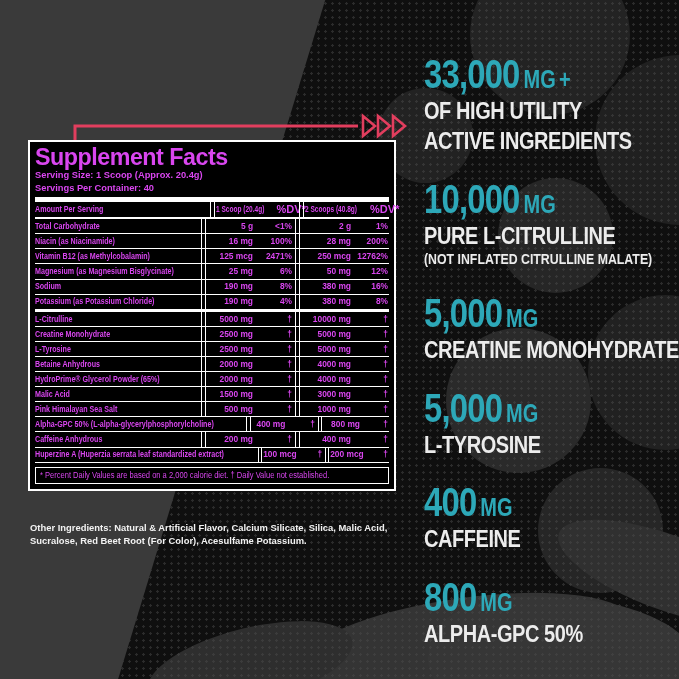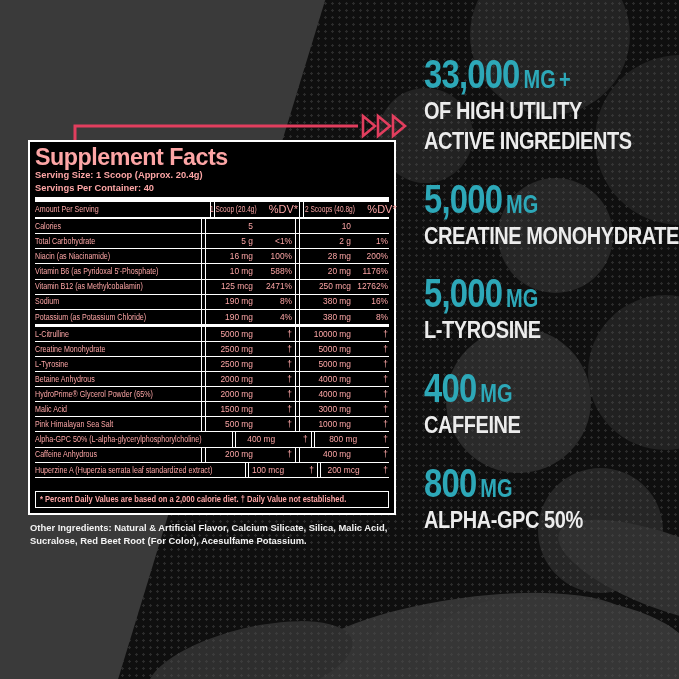--- a/index.html
+++ b/index.html
@@ -22,43 +22,43 @@
   .dots{position:absolute;inset:0;background-image:radial-gradient(#4a4a4a 1px,transparent 1.45px);
     background-size:7px 7px;opacity:.5}
   .gray-panel{position:absolute;inset:0;background:#3a3a3a;
     clip-path:polygon(0 0,47.9% 0,17.4% 100%,0 100%)}
 
   
   .arrow-svg{position:absolute;left:60px;top:108px;width:350px;height:40px}
 
   
   .label{position:absolute;left:28px;top:140px;width:368px;box-sizing:border-box;
-    background:#000;border:2.5px solid #fff;color:#fca5a5;padding:3px 5px 5px}
+    background:#000;border:2.5px solid #fff;color:#d946ef;padding:3px 5px 5px}
   .lbl-title{font-size:24px;font-weight:800;letter-spacing:-.5px;line-height:1.02;
     transform:scaleX(.97);transform-origin:0 50%;white-space:nowrap}
   .lbl-serving{font-size:9.5px;font-weight:700;line-height:1.3;
     transform:scaleX(.98);transform-origin:0 50%;white-space:nowrap}
   .bar{height:5px;background:#fff;margin:3px 0 0}
   .trow{display:flex;align-items:center;border-bottom:1.2px solid #fff;
-    min-height:14.1px;font-size:8.4px;font-weight:400;line-height:1}
+    min-height:14.1px;font-size:8.4px;font-weight:700;line-height:1}
   .trow.thick{border-top:2.5px solid #fff}
   .thead{border-bottom:2.2px solid #fff;min-height:15px}
   .c-name{flex:1;white-space:nowrap;transform:scaleX(.85);transform-origin:0 50%}
   .vsep{width:5px;align-self:stretch;border-left:1.5px solid #fff;border-right:1.5px solid #fff;
     margin:0 1px;box-sizing:border-box}
   .c-amt1{width:46px;text-align:right;padding-right:3px;white-space:nowrap}
   .c-dv1{width:36px;text-align:right;padding-right:2px;white-space:nowrap}
   .c-amt2{width:50px;text-align:right;padding-right:3px;white-space:nowrap}
   .c-dv2{width:34px;text-align:right;padding-right:1px;white-space:nowrap}
-  .h-group1{width:82px;display:flex;justify-content:flex-end;align-items:center}
+  .h-group1{width:82px;display:flex;justify-content:flex-start;align-items:center}
   .h-group2{width:84px;display:flex;align-items:center}
   .h-scoop{white-space:nowrap;transform:scaleX(.8);transform-origin:0 50%;font-size:8.2px}
   .h-dv{white-space:nowrap;font-size:11px}
-  .footnote{border:1.5px solid #fff;margin-top:13px;padding:2.5px 4px;
-    font-size:8.4px;font-weight:700;white-space:nowrap}
+  .footnote{border:1.5px solid #fff;margin-top:4px;padding:2.5px 4px;
+    font-size:8.4px;font-weight:400;white-space:nowrap}
   .footnote span{display:inline-block;transform:scaleX(.9);transform-origin:0 50%}
 
   
   .other{position:absolute;left:30px;top:522px;width:374px;color:#f2f2f2;
     font-size:9.8px;font-weight:700;line-height:1.32;transform:scaleX(.96);transform-origin:0 0}
 
   
   .hl-col{position:absolute;left:424px;top:54px;width:255px;
     display:flex;flex-direction:column;gap:24px}
   .hl-value{color:var(--teal);font-weight:800;font-size:41px;line-height:1;
@@ -112,29 +112,20 @@
       </div>
       <div class="vsep"></div>
       <div class="h-group2">
         <span class="h-scoop">2 Scoops (40.8g)</span>
         <span class="h-dv">%DV*</span>
       </div>
     </div>
 
     <div>
 
-        <div class="trow">
-          <div class="c-name">Calories</div>
-          <div class="vsep"></div>
-          <div class="c-amt1">5</div>
-          <div class="c-dv1"></div>
-          <div class="vsep"></div>
-          <div class="c-amt2">10</div>
-          <div class="c-dv2"></div>
-        </div>
 
         <div class="trow">
           <div class="c-name">Total Carbohydrate</div>
           <div class="vsep"></div>
           <div class="c-amt1">5 g</div>
           <div class="c-dv1">&lt;1%</div>
           <div class="vsep"></div>
           <div class="c-amt2">2 g</div>
           <div class="c-dv2">1%</div>
         </div>
@@ -142,40 +133,40 @@
         <div class="trow">
           <div class="c-name">Niacin (as Niacinamide)</div>
           <div class="vsep"></div>
           <div class="c-amt1">16 mg</div>
           <div class="c-dv1">100%</div>
           <div class="vsep"></div>
           <div class="c-amt2">28 mg</div>
           <div class="c-dv2">200%</div>
         </div>
 
-        <div class="trow">
-          <div class="c-name">Vitamin B6 (as Pyridoxal 5'-Phosphate)</div>
-          <div class="vsep"></div>
-          <div class="c-amt1">10 mg</div>
-          <div class="c-dv1">588%</div>
-          <div class="vsep"></div>
-          <div class="c-amt2">20 mg</div>
-          <div class="c-dv2">1176%</div>
-        </div>
 
         <div class="trow">
           <div class="c-name">Vitamin B12 (as Methylcobalamin)</div>
           <div class="vsep"></div>
           <div class="c-amt1">125 mcg</div>
           <div class="c-dv1">2471%</div>
           <div class="vsep"></div>
           <div class="c-amt2">250 mcg</div>
           <div class="c-dv2">12762%</div>
         </div>
 
+        <div class="trow">
+          <div class="c-name">Magnesium (as Magnesium Bisglycinate)</div>
+          <div class="vsep"></div>
+          <div class="c-amt1">25 mg</div>
+          <div class="c-dv1">6%</div>
+          <div class="vsep"></div>
+          <div class="c-amt2">50 mg</div>
+          <div class="c-dv2">12%</div>
+        </div>
 
         <div class="trow">
           <div class="c-name">Sodium</div>
           <div class="vsep"></div>
           <div class="c-amt1">190 mg</div>
           <div class="c-dv1">8%</div>
           <div class="vsep"></div>
           <div class="c-amt2">380 mg</div>
           <div class="c-dv2">16%</div>
         </div>
@@ -302,20 +293,28 @@
 
       <div>
         <div class="hl-value">
           <span>33,000</span><span class="hl-unit">MG</span><span class="hl-plus">+</span>
         </div>
         <div class="hl-line">OF HIGH UTILITY</div>
         <div class="hl-line">ACTIVE INGREDIENTS</div>
 
       </div>
 
+      <div>
+        <div class="hl-value">
+          <span>10,000</span><span class="hl-unit">MG</span>
+        </div>
+        <div class="hl-line">PURE L-CITRULLINE</div>
+
+        <div class="hl-sub">(NOT INFLATED CITRULLINE MALATE)</div>
+      </div>
 
       <div>
         <div class="hl-value">
           <span>5,000</span><span class="hl-unit">MG</span>
         </div>
         <div class="hl-line">CREATINE MONOHYDRATE</div>
 
       </div>
 
       <div>

